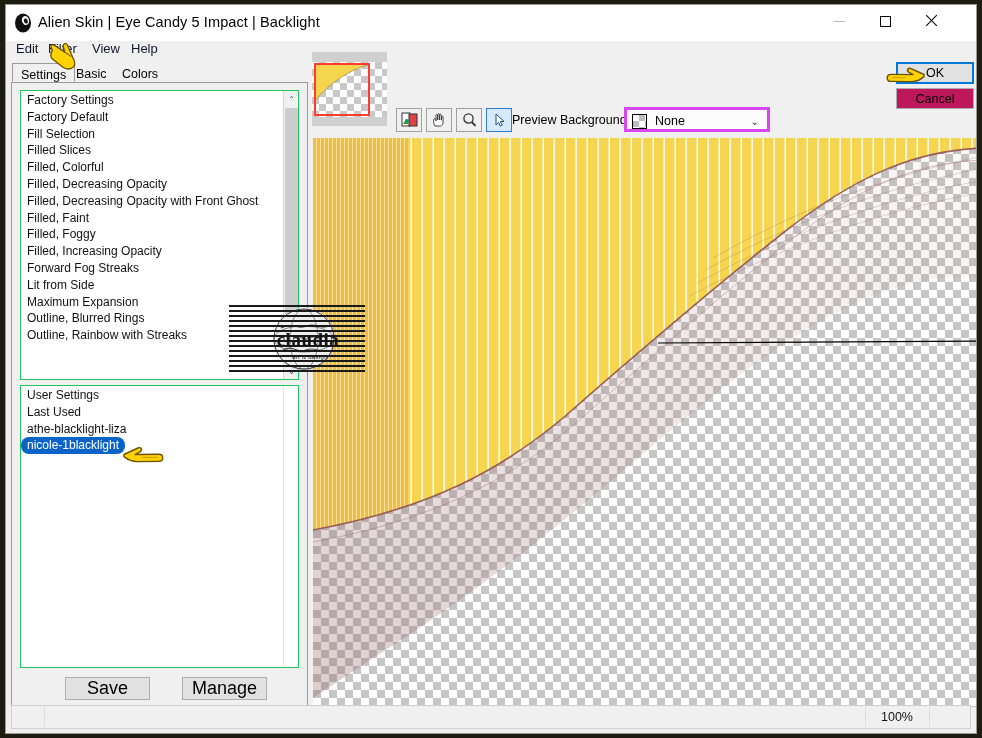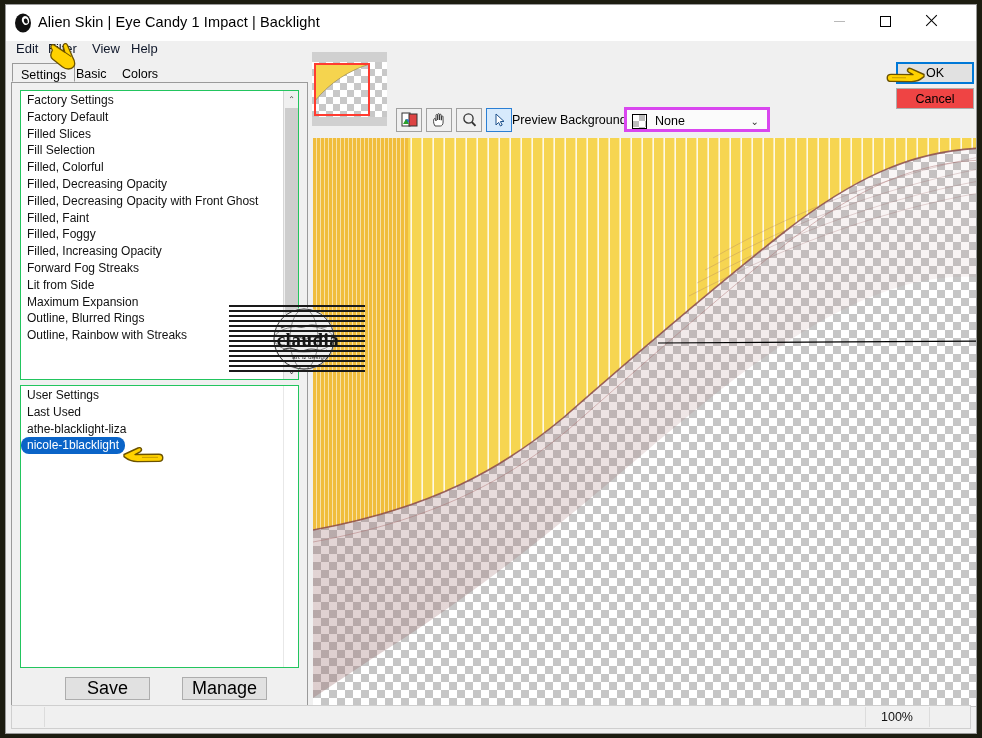--- a/index.html
+++ b/index.html
@@ -154,21 +154,21 @@
   }
 
   
   .okbtn{
     position:absolute;right:2px;top:16px;width:78px;height:22px;
     background:#e1e1e1;border:2px solid #0078d7;box-sizing:border-box;
     display:flex;align-items:center;justify-content:center;font-size:12.5px;cursor:default;
   }
   .cancelbtn{
     position:absolute;right:2px;top:42px;width:78px;height:21px;
-    background:#ef4444;border:1px solid #adadad;box-sizing:border-box;
+    background:#be185d;border:1px solid #adadad;box-sizing:border-box;
     display:flex;align-items:center;justify-content:center;font-size:12.5px;cursor:default;
   }
 
   
   .statusbar{
     position:absolute;left:5px;right:5px;bottom:4px;height:24px;
     background:#f0f0f0;border:1px solid #cfcfcf;box-sizing:border-box;
   }
   .status-cell{
     position:absolute;top:1px;height:20px;border-left:1px solid #dcdcdc;
@@ -208,21 +208,21 @@
 <body>
 
 <div id="app">
 
   <div class="titlebar">
     <svg class="title-icon" viewBox="0 0 22 22">
       <ellipse cx="11" cy="11" rx="8" ry="9.5" fill="#111"></ellipse>
       <ellipse cx="13.5" cy="8.5" rx="3.6" ry="4.6" fill="#fff" transform="rotate(-18 13.5 8.5)"></ellipse>
       <ellipse cx="13.8" cy="9" rx="1.9" ry="2.6" fill="#111" transform="rotate(-18 13.8 9)"></ellipse>
     </svg>
-    <div class="title-text">Alien Skin | Eye Candy 1 Impact | Backlight</div>
+    <div class="title-text">Alien Skin | Eye Candy 5 Impact | Backlight</div>
 
     <div class="wbtn wmin">
       <div class="glyph-min"></div>
     </div>
     <div class="wbtn wmax">
       <div class="glyph-max"></div>
     </div>
     <div class="wbtn wclose close">
       <div class="glyph-x"></div>
     </div>
@@ -240,22 +240,22 @@
     <div class="tab inactive" style="left:56px">Basic</div>
     <div class="tab inactive" style="left:102px">Colors</div>
   </div>
 
   <div class="leftpanel">
 
     <div class="listbox" id="factory-list">
       <div class="list-inner">
         <div class="li header">Factory Settings</div>
         <div class="li">Factory Default</div>
+        <div class="li">Fill Selection</div>
         <div class="li">Filled Slices</div>
-        <div class="li">Fill Selection</div>
         <div class="li">Filled, Colorful</div>
         <div class="li">Filled, Decreasing Opacity</div>
         <div class="li">Filled, Decreasing Opacity with Front Ghost</div>
         <div class="li">Filled, Faint</div>
         <div class="li">Filled, Foggy</div>
         <div class="li">Filled, Increasing Opacity</div>
         <div class="li">Forward Fog Streaks</div>
         <div class="li">Lit from Side</div>
         <div class="li">Maximum Expansion</div>
         <div class="li">Outline, Blurred Rings</div>

